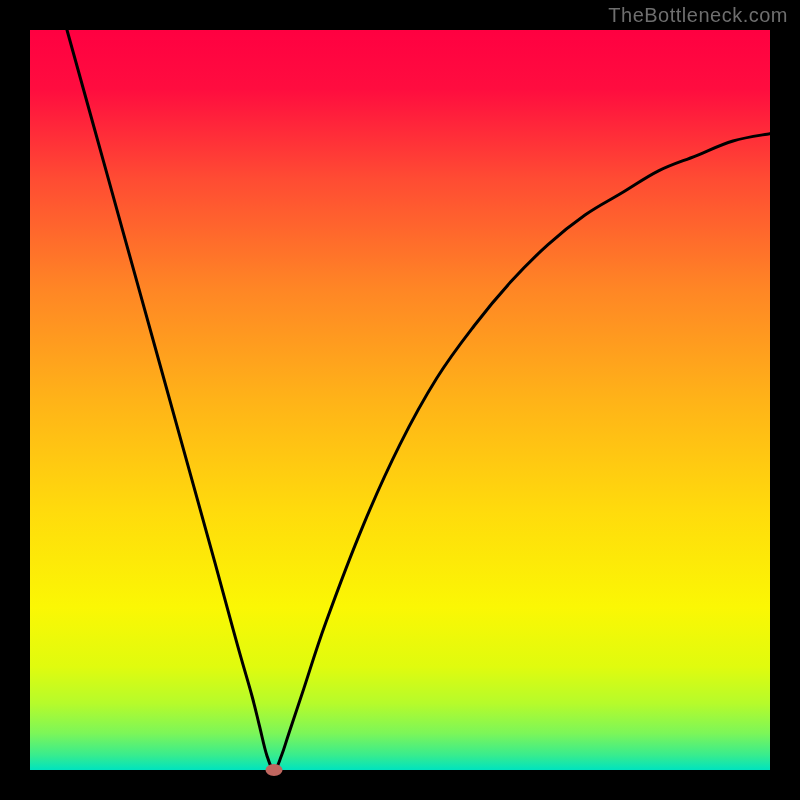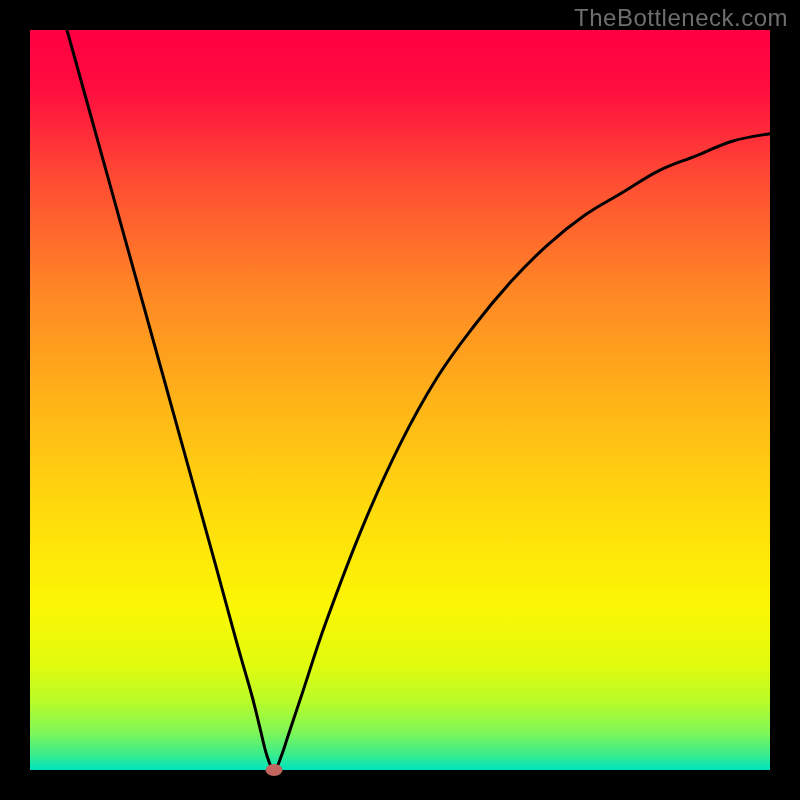--- a/index.html
+++ b/index.html
@@ -31,21 +31,21 @@
   }
   .curve-svg {
     position: absolute;
     inset: 0;
   }
   .watermark {
     position: absolute;
     top: 4px;
     right: 12px;
     font-family: Arial, Helvetica, sans-serif;
-    font-size: 24px;
+    font-size: 20px;
     font-weight: 400;
     letter-spacing: 0.5px;
     color: #6e6e6e;
   }
   .marker {
     position: absolute;
     width: 17px;
     height: 12px;
     border-radius: 50%;
     background: #c0665f;

